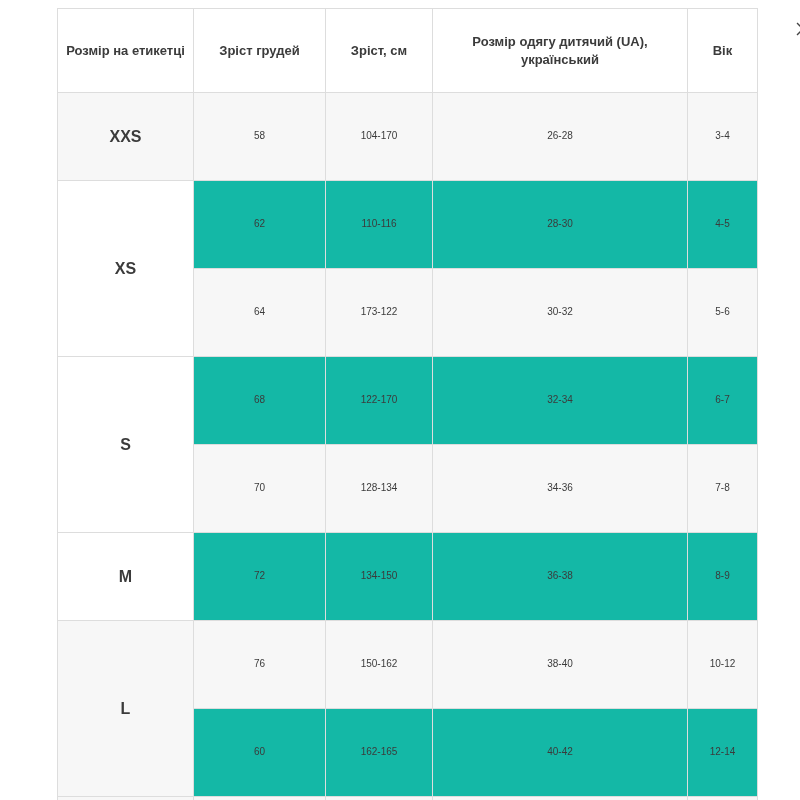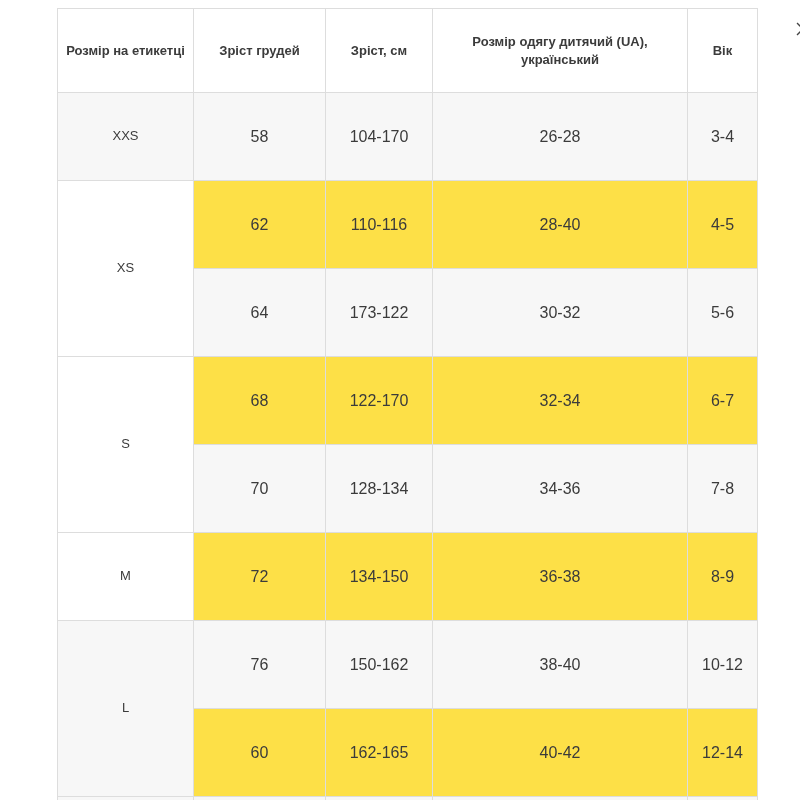--- a/index.html
+++ b/index.html
@@ -49,35 +49,35 @@
   thead th {
     height: 75px;
     font-size: 13px;
     font-weight: bold;
     line-height: 1.35;
     color: #333333;
     background: #ffffff;
   }
 
   tbody td {
-    font-size: 16px;
+    font-size: 10px;
     font-weight: normal;
     line-height: 1.45;
     height: 79px;
   }
 
   td.size-label {
-    font-size: 13px;
-    font-weight: normal;
+    font-size: 16px;
+    font-weight: bold;
     color: #2d2d2d;
     background: inherit;
   }
 
   tr.tint > td { background: #f7f7f7; }
-  tr.plain > td { background: #fde047; }
+  tr.plain > td { background: #14b8a6; }
 
   
   td.label-tint { background: #f7f7f7 !important; }
   td.label-plain { background: #ffffff !important; }
 
   .close-btn {
     position: absolute;
     left: 733px;
     top: 8px;
     width: 26px;
@@ -126,21 +126,21 @@
           <td class="size-label label-tint" rowspan="1">XXS</td>
           <td>58</td>
           <td>104-170</td>
           <td>26-28</td>
           <td>3-4</td>
         </tr>
         <tr class="plain">
           <td class="size-label label-plain" rowspan="2">XS</td>
           <td>62</td>
           <td>110-116</td>
-          <td>28-40</td>
+          <td>28-30</td>
           <td>4-5</td>
         </tr>
         <tr class="tint">
           <td>64</td>
           <td>173-122</td>
           <td>30-32</td>
           <td>5-6</td>
         </tr>
         <tr class="plain">
           <td class="size-label label-plain" rowspan="2">S</td>

